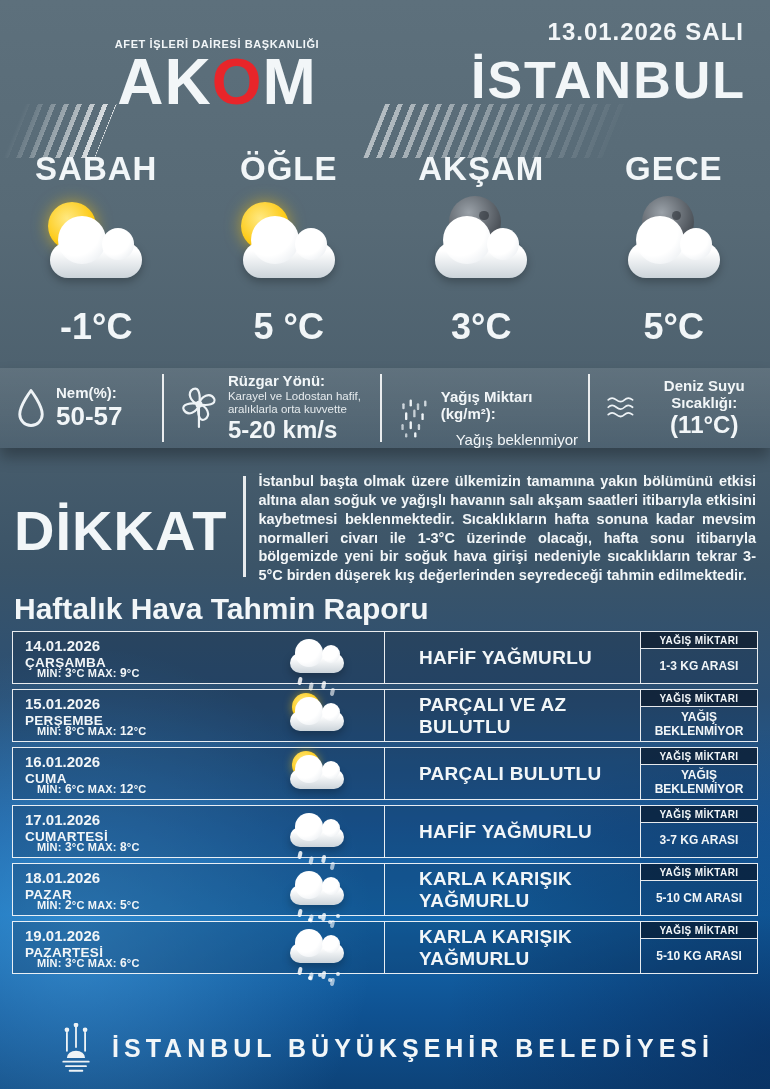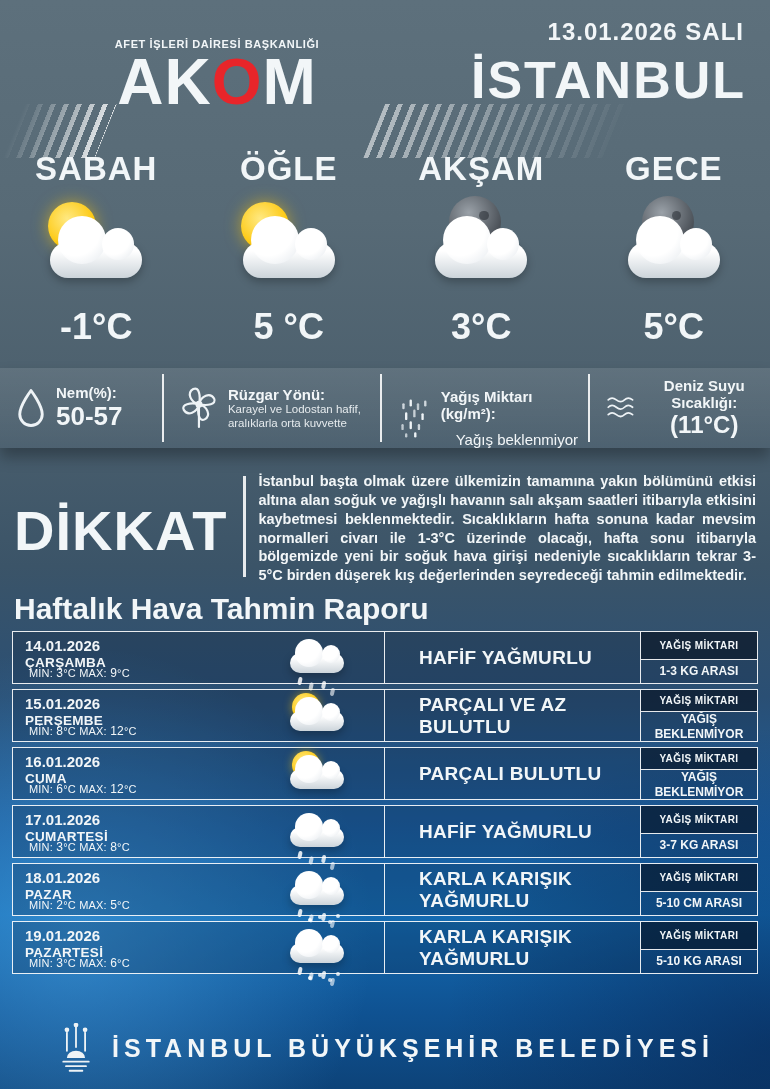--- a/index.html
+++ b/index.html
@@ -94,26 +94,26 @@
   .warning-text { flex:1; font-size:14.5px; font-weight:700; line-height:1.30; text-align:justify; padding:4px 2px 0 12px; }
 
   
   .weekly-title { position:absolute; top:592px; left:14px; font-size:30px; font-weight:800; }
   .weekly-table { position:absolute; top:631px; left:12px; right:12px; }
   .wrow { display:flex; height:53px; border:1.5px solid rgba(255,255,255,0.9); margin-bottom:5px;
     background: rgba(8,24,44,0.22); }
   .wrow-day  { width:371px; position:relative; padding:5px 0 0 12px; }
   .wdate   { font-size:15px; font-weight:700; }
   .wday    { font-size:13.5px; font-weight:800; margin-top:1px; letter-spacing:0.3px; }
-  .wminmax { position:absolute; bottom:3px; left:16px; font-size:11px; font-weight:400; letter-spacing:0.2px; }
+  .wminmax { position:absolute; bottom:3px; left:24px; font-size:11px; font-weight:700; letter-spacing:0.2px; }
   .wminmax .v { font-size:12px; }
   .wrow-cond { flex:1; border-left:1.5px solid rgba(255,255,255,0.9); display:flex; align-items:center;
     padding-left:34px; font-size:19px; font-weight:800; letter-spacing:0.3px; }
   .wrow-amt  { width:117px; border-left:1.5px solid rgba(255,255,255,0.9); display:flex; flex-direction:column; }
-  .amt-head { height:28px; background:rgba(5,15,28,0.55); border-bottom:1.5px solid rgba(255,255,255,0.9);
+  .amt-head { height:17px; background:rgba(5,15,28,0.55); border-bottom:1.5px solid rgba(255,255,255,0.9);
     font-size:10px; font-weight:800; display:flex; align-items:center; justify-content:center; letter-spacing:0.4px; }
   .amt-val  { flex:1; display:flex; align-items:center; justify-content:center; text-align:center;
     font-size:12px; font-weight:700; line-height:1.2; padding:0 4px; }
 
   
   .footer { position:absolute; bottom:16px; left:0; right:0; display:flex; align-items:center; justify-content:center; gap:16px; }
   .footer-org { font-size:25px; font-weight:800; letter-spacing:5px; }
   svg.line-icon { stroke:#eef3f6; fill:none; stroke-width:2.3; stroke-linecap:round; stroke-linejoin:round; }
 </style>
 </head>
@@ -181,20 +181,21 @@
       <line x1="20" y1="22" x2="20" y2="44"></line>
       <path d="M20 20 C 11 18, 7 8, 14 4 C 20 1, 22 11, 20 20 Z"></path>
       <path d="M20 20 C 11 18, 7 8, 14 4 C 20 1, 22 11, 20 20 Z" transform="rotate(90 20 20)"></path>
       <path d="M20 20 C 11 18, 7 8, 14 4 C 20 1, 22 11, 20 20 Z" transform="rotate(180 20 20)"></path>
       <path d="M20 20 C 11 18, 7 8, 14 4 C 20 1, 22 11, 20 20 Z" transform="rotate(270 20 20)"></path>
       <circle cx="20" cy="20" r="2.6"></circle>
     </svg>
     <div class="txt">
       <div class="ip-label">Rüzgar Yönü:</div>
       <div class="ip-detail">Karayel ve Lodostan hafif, aralıklarla orta kuvvette</div>
+      <div class="ip-value mid">5-20 km/s</div>
     </div>
   </div>
   <div class="info-div white-line"></div>
   <div class="info-panel p3">
     <svg class="line-icon" width="36" height="46" viewBox="0 0 36 46" style="stroke-width:2.6">
       <line x1="6" y1="8" x2="6" y2="12" opacity="0.8"></line>
         <line x1="14" y1="4" x2="14" y2="9"></line>
       <line x1="22" y1="8" x2="22" y2="13" opacity="0.7"></line>
         <line x1="30" y1="5" x2="30" y2="9" opacity="0.8"></line>
       <line x1="9" y1="18" x2="9" y2="24"></line>

